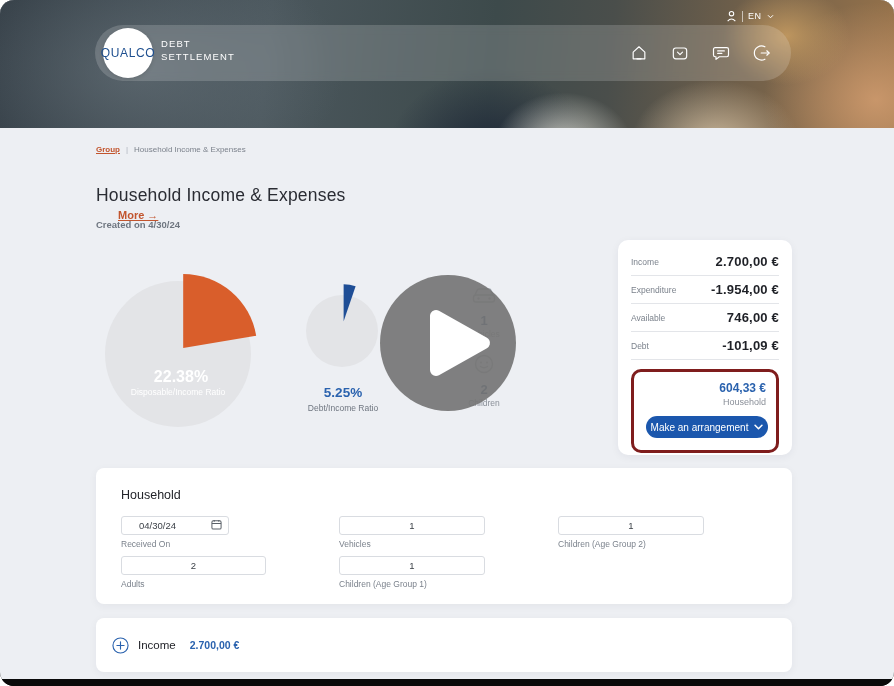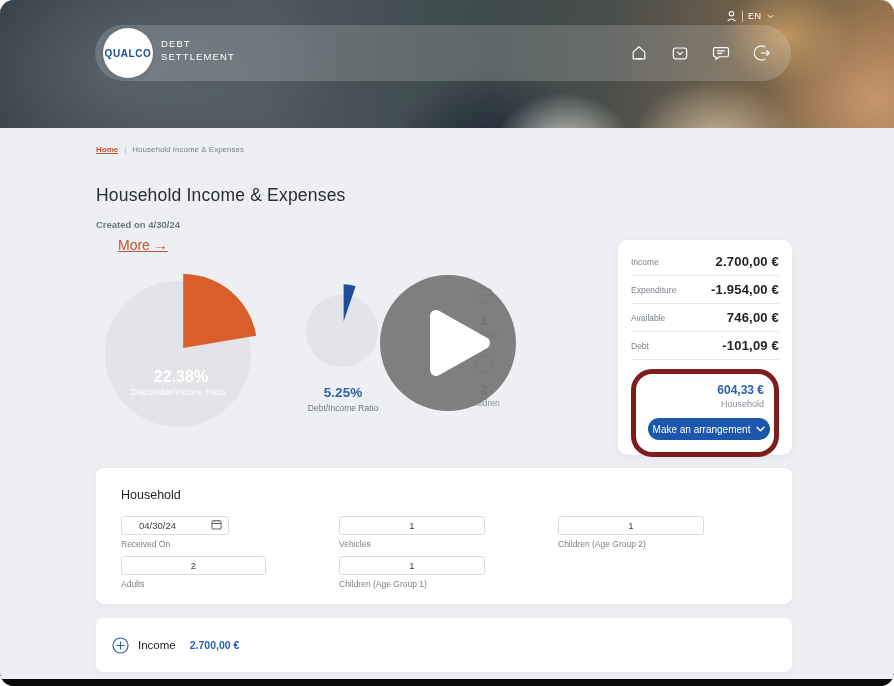--- a/index.html
+++ b/index.html
@@ -20,33 +20,33 @@
 
   .mini-account { position:absolute; top:8px; left:726px; height:16px; display:flex; align-items:center; gap:5px; color:#fff; }
   .mini-account .sep { width:1px; height:11px; background:rgba(255,255,255,.6); }
   .mini-account .lang { font-size:9px; letter-spacing:.5px; }
 
   .navbar { position:absolute; left:95px; top:25px; width:696px; height:56px; border-radius:28px;
             background:rgba(255,255,255,.17); backdrop-filter:blur(4px); display:flex; align-items:center; }
   .logo-circle { position:absolute; left:8px; top:3px; width:50px; height:50px; border-radius:50%;
                  background:#fff; display:flex; align-items:center; justify-content:center;
                  box-shadow:0 1px 4px rgba(0,0,0,.15); }
-  .logo-circle span { color:#1e4f8f; font-size:10px; font-weight:bold; letter-spacing:.6px; }
+  .logo-circle span { color:#1e4f8f; font-size:12px; font-weight:normal; letter-spacing:.6px; }
   .brand-text { position:absolute; left:66px; top:12px; color:#fff; font-size:9.5px; letter-spacing:1.1px; line-height:13px; }
   .nav-icons { position:absolute; right:18px; top:0; height:56px; display:flex; align-items:center; gap:19px; }
   .nav-icon { width:22px; height:22px; display:flex; align-items:center; justify-content:center; cursor:pointer; }
 
   
   .breadcrumb { position:absolute; left:96px; top:145px; font-size:8px; display:flex; gap:6px; align-items:center; }
   .breadcrumb .home { color:#c2552e; text-decoration:underline; font-weight:bold; }
   .breadcrumb .bsep { color:#aeb2ba; }
   .breadcrumb .trail { color:#7c828c; }
 
   .page-title { position:absolute; left:96px; top:185px; font-size:17.5px; color:#2a2c33; font-weight:500; letter-spacing:.2px; }
-  .more-link { position:absolute; left:118px; top:209px; font-size:14px; color:#c2552e; text-decoration:underline; font-weight:normal;margin-top:28px; }
+  .more-link { position:absolute; left:118px; top:209px; font-size:11px; color:#c2552e; text-decoration:underline; font-weight:bold; }
   .created-on { position:absolute; left:96px; top:219px; font-size:9.5px; color:#6f7680;font-weight:bold; }
 
   
   .pie-svg { position:absolute; }
   .pie1-big { position:absolute; left:116px; top:368px; width:130px; text-align:center;
               color:#fff; font-size:16px; font-weight:bold; }
   .pie1-sub { position:absolute; left:118px; top:387px; width:120px; text-align:center;
               color:#fff; font-size:8.5px; line-height:11px; }
   .pie2-big { position:absolute; left:293px; top:385px; width:100px; text-align:center;
               color:#2a62ae; font-size:13.5px; font-weight:bold; }
@@ -61,21 +61,21 @@
                   background:rgba(118,118,118,.93); display:flex; align-items:center; justify-content:center;
                   cursor:pointer; z-index:5; }
 
   
   .summary-card { position:absolute; left:618px; top:240px; width:174px; height:215px; background:#fff;
                   border-radius:10px; box-shadow:0 2px 8px rgba(30,40,60,.06); padding:8px 13px 10px 13px; }
   .sum-row { display:flex; justify-content:space-between; align-items:center; height:28px;
              border-bottom:1px solid #e3e5e9; }
   .sum-label { font-size:8.5px; color:#7b828c; }
   .sum-value { font-size:13px; font-weight:bold; color:#1f2127; letter-spacing:.2px; }
-  .disposable-card { margin-top:9px; border:5px solid #7f1d1d; border-radius:21px; padding:9px 10px 12px 10px; }
+  .disposable-card { margin-top:9px; border:3px solid #7f1d1d; border-radius:10px; padding:9px 10px 12px 10px; }
   .disp-amount { text-align:right; color:#2a62ae; font-size:12px; font-weight:bold; }
   .disp-label { text-align:right; color:#8a8f98; font-size:9px; margin-top:2px; }
   .arrange-btn { margin-top:9px; margin-left:2px; width:122px; height:22px; border:none; border-radius:11px;
                  background:#1b57ad; color:#fff; font-size:10px; font-family:"Liberation Sans",sans-serif;
                  display:flex; align-items:center; justify-content:center; gap:6px; cursor:pointer; }
 
   
   .household-card { position:absolute; left:96px; top:468px; width:696px; height:136px; background:#fff;
                     border-radius:8px; box-shadow:0 2px 8px rgba(30,40,60,.05); }
   .hh-title { position:absolute; left:25px; top:20px; font-size:12.5px; color:#23242a; }
@@ -147,21 +147,21 @@
               <path d="M15.5 4.6 A 8.5 8.5 0 1 0 15.5 19.4"></path>
               <path d="M11 12 h9.5"></path>
                 <path d="M17.8 9.3 L20.5 12 L17.8 14.7"></path>
             </svg>
           </div>
         </div>
       </div>
     </div>
 
     <div class="breadcrumb">
-      <span class="home">Home</span>
+      <span class="home">Group</span>
       <span class="bsep">|</span>
       <span class="trail">Household Income &amp; Expenses</span>
     </div>
 
     <div class="page-title">Household Income &amp; Expenses</div>
     <a class="more-link">More →</a>
     <div class="created-on">Created on 4/30/24</div>
 
     <svg class="pie-svg" style="left:98px; top:262px;" width="166" height="180" viewBox="0 0 166 180">
       <circle cx="80" cy="92" r="73" fill="#e3e4e7"></circle>

